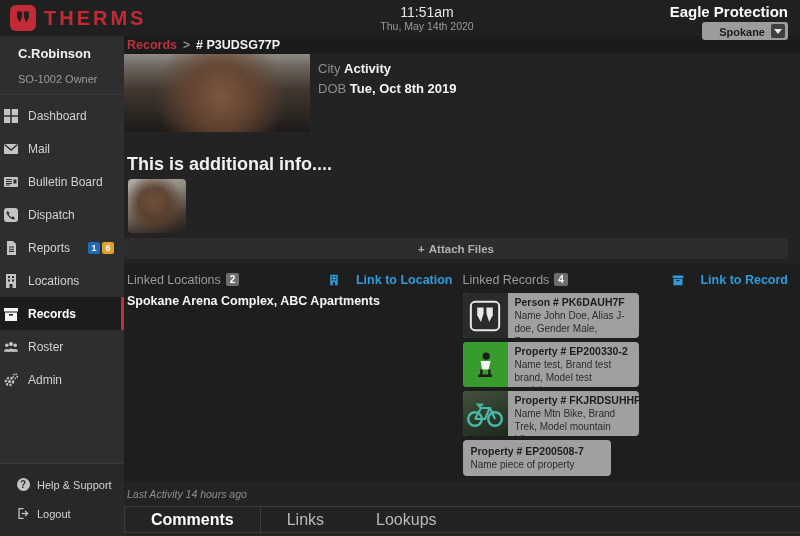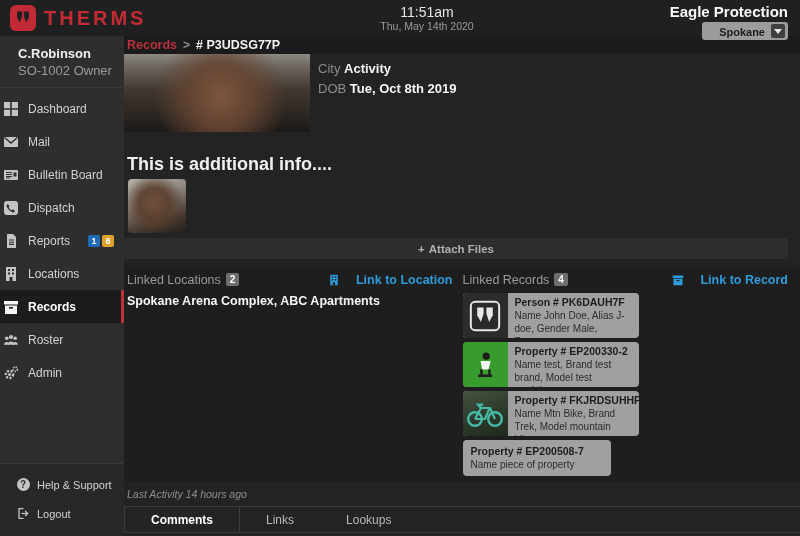--- a/index.html
+++ b/index.html
@@ -20,21 +20,21 @@
   .org-name { font-size:15px; font-weight:bold; color:#fafafa; }
   .region-btn { display:inline-flex; align-items:flex-end; margin-top:2px; background:#9c9c9c; border-radius:3px; padding:2px 3px 2px 17px; cursor:pointer; }
   .region-btn .region-label { font-size:11px; font-weight:bold; color:#1d1d1d; }
   .chev-box { width:14px; height:14px; background:#3f3f3f; border-radius:2px; margin-left:6px; display:flex; align-items:center; justify-content:center; }
   .chev-down { width:0; height:0; border-left:4px solid transparent; border-right:4px solid transparent; border-top:5px solid #e8e8e8; }
 
   
   .sidebar { position:absolute; top:36px; left:0; width:124px; height:500px; background:#2e2e2e; }
   .userblock { padding:10px 0 9px 18px; border-bottom:1px solid #3a3a3a; }
   .user-name { font-size:13px; font-weight:bold; color:#f0f0f0; }
-  .user-role { font-size:13px; color:#9a9a9a; margin-top:2px; }
+  .user-role { font-size:11px; color:#9a9a9a; margin-top:12px; }
   .nav { padding-top:4px; }
   .nav-item { height:33px; display:flex; align-items:center; cursor:pointer; }
   .nav-icon { width:22px; display:flex; justify-content:center; }
   .nav-icon svg { width:16px; height:16px; }
   .nav-label { font-size:12px; color:#d2d2d2; margin-left:6px; white-space:nowrap; }
   .nav-item.active { background:#1c1c1c; border-right:3px solid #c0303c; }
   .nav-item.active .nav-label { color:#ffffff; font-weight:bold; }
   .badge { display:inline-block; min-width:12px; height:12px; line-height:12px; text-align:center; border-radius:2px; font-size:9px; font-weight:bold; color:#fff; padding:0 2px; }
   .badge-blue { background:#1e6bb8; margin-left:auto; }
   .badge-orange { background:#e0a22e; margin-left:2px; margin-right:10px; }
@@ -91,21 +91,21 @@
   .thumb-bike svg { width:38px; height:30px; }
   .card-text { padding:3px 7px; overflow:hidden; }
   .card-title { font-size:10.5px; font-weight:bold; color:#1d1d1d; white-space:nowrap; }
   .card-desc { font-size:10px; color:#2c2c2c; line-height:1.3; margin-top:1px; }
   .card.small { width:148px; height:auto; padding:4px 0; }
   .card.small .card-text { padding:1px 8px; }
 
   .last-activity { margin:6px 0 0 3px; font-size:10.5px; font-style:italic; color:#8e8e8e; }
 
   .tabs { margin-top:6px; display:flex; border-top:1px solid #3c3c3c; border-bottom:1px solid #3c3c3c; height:27px; }
-  .tab { padding:0 26px; display:flex; align-items:center; font-size:12px; color:#b9b9b9; cursor:pointer; }
+  .tab { padding:0 26px; display:flex; align-items:center; font-size:16px; color:#b9b9b9; cursor:pointer; }
   .tab.active { border-left:1px solid #3c3c3c; border-right:1px solid #3c3c3c; color:#ffffff; font-weight:bold; background:#242424; }
 
   .add-btn { margin:8px 0 0 3px; display:inline-block; background:#1161ae; color:#ffffff; font-size:12.5px; font-weight:bold; border:none; border-radius:4px; padding:6px 13px; cursor:pointer; font-family:"Liberation Sans",sans-serif; }
 </style>
 </head>
 <body>
 
 <div class="screen">
 
   <div class="topbar">

